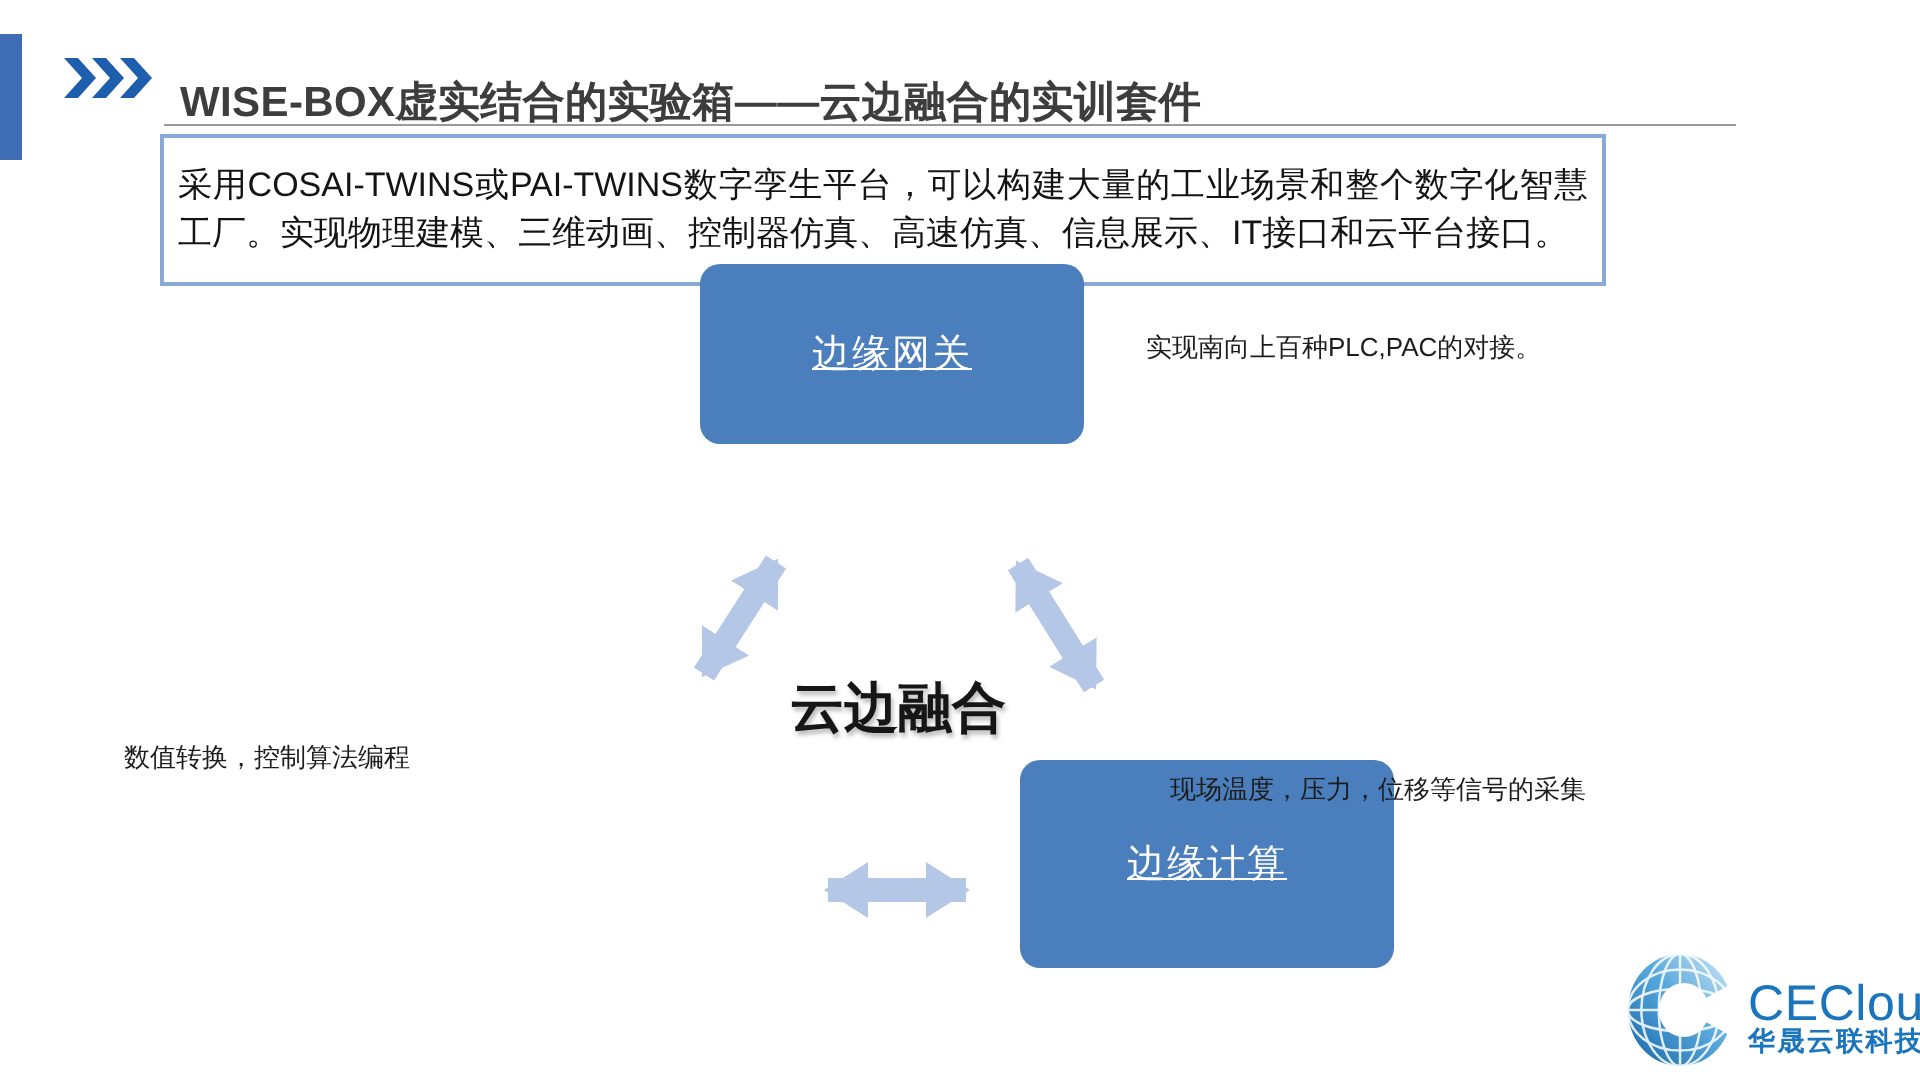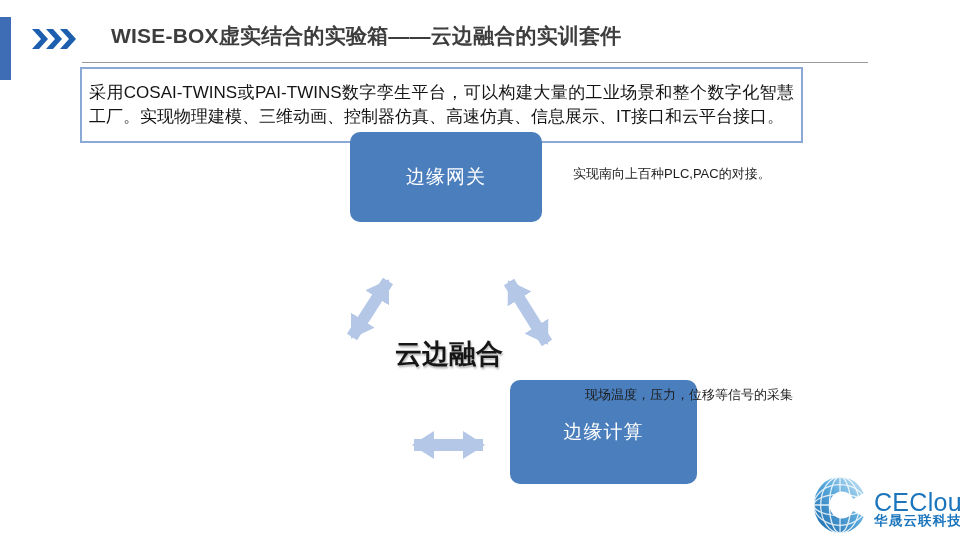--- a/index.html
+++ b/index.html
@@ -9,45 +9,44 @@
     -webkit-font-smoothing:antialiased;
   }
   
   .accent-bar{
     position:absolute;left:0;top:17px;width:11px;height:63px;
     background:var(--accent-bar,#3e6db5);
   }
   .chevrons{position:absolute;left:32px;top:29px;width:44px;height:20px;}
   .chevrons path{fill:var(--chevron,#1d5fae);}
   .page-title{
-    position:absolute;left:90px;top:22px;white-space:nowrap;
+    position:absolute;left:90px;top:37px;white-space:nowrap;
     font-size:21px;font-weight:bold;color:var(--title-color,#3d3d3d);
     letter-spacing:0.2px;
-    margin-left:21px;
   }
   .title-underline{
     position:absolute;left:82px;top:62px;width:786px;height:0;
     border-top:1px solid var(--underline,#9a9a9a);
   }
   
   .intro-box{
     position:absolute;left:80px;top:67px;width:723px;box-sizing:border-box;
     border:2px solid var(--info-border,#8aa9d6);
     padding:12px 7px;background:#fff;
   }
   .intro-box p{
     margin:0;font-size:17px;line-height:24px;color:#141414;
     text-align:justify;
   }
   
   .node{
     position:absolute;border-radius:10px;
     background:var(--node-fill,#4a7ebc);
     display:flex;align-items:center;justify-content:center;
-    color:#ffffff;font-size:19px;letter-spacing:1px;
+    color:#ffffff;font-size:19px;letter-spacing:1px;text-decoration:underline;
   }
   .node-top{left:350px;top:132px;width:192px;height:90px;}
   .node-left{left:198px;top:400px;width:187px;height:88px;}
   .node-right{left:510px;top:380px;width:187px;height:104px;}
   .center-label{
     position:absolute;left:449px;top:336px;transform:translateX(-50%);
     font-size:27px;font-weight:bold;color:#161616;white-space:nowrap;
     text-shadow:1px 2px 2px rgba(130,130,130,0.55);
   }
   
@@ -106,20 +105,21 @@
   <div class="node node-top">
     <span>边缘网关</span>
   </div>
   <div class="node node-right">
     <span>边缘计算</span>
   </div>
 
   <div class="center-label">云边融合</div>
 
   <div class="annotation ann-top">实现南向上百种PLC,PAC的对接。</div>
+  <div class="annotation ann-left">数值转换，控制算法编程</div>
   <div class="annotation ann-right">现场温度，压力，位移等信号的采集</div>
 
   <div class="logo">
     <svg class="logo-globe" viewBox="0 0 60 62" aria-hidden="true">
       <defs>
         <linearGradient id="lg" x1="100%" y1="0%" x2="0%" y2="100%">
           <stop offset="0%" stop-color="#d6ecf9"></stop>
           <stop offset="45%" stop-color="#5aa9dd"></stop>
           <stop offset="100%" stop-color="#1465a8"></stop>
         </linearGradient>

